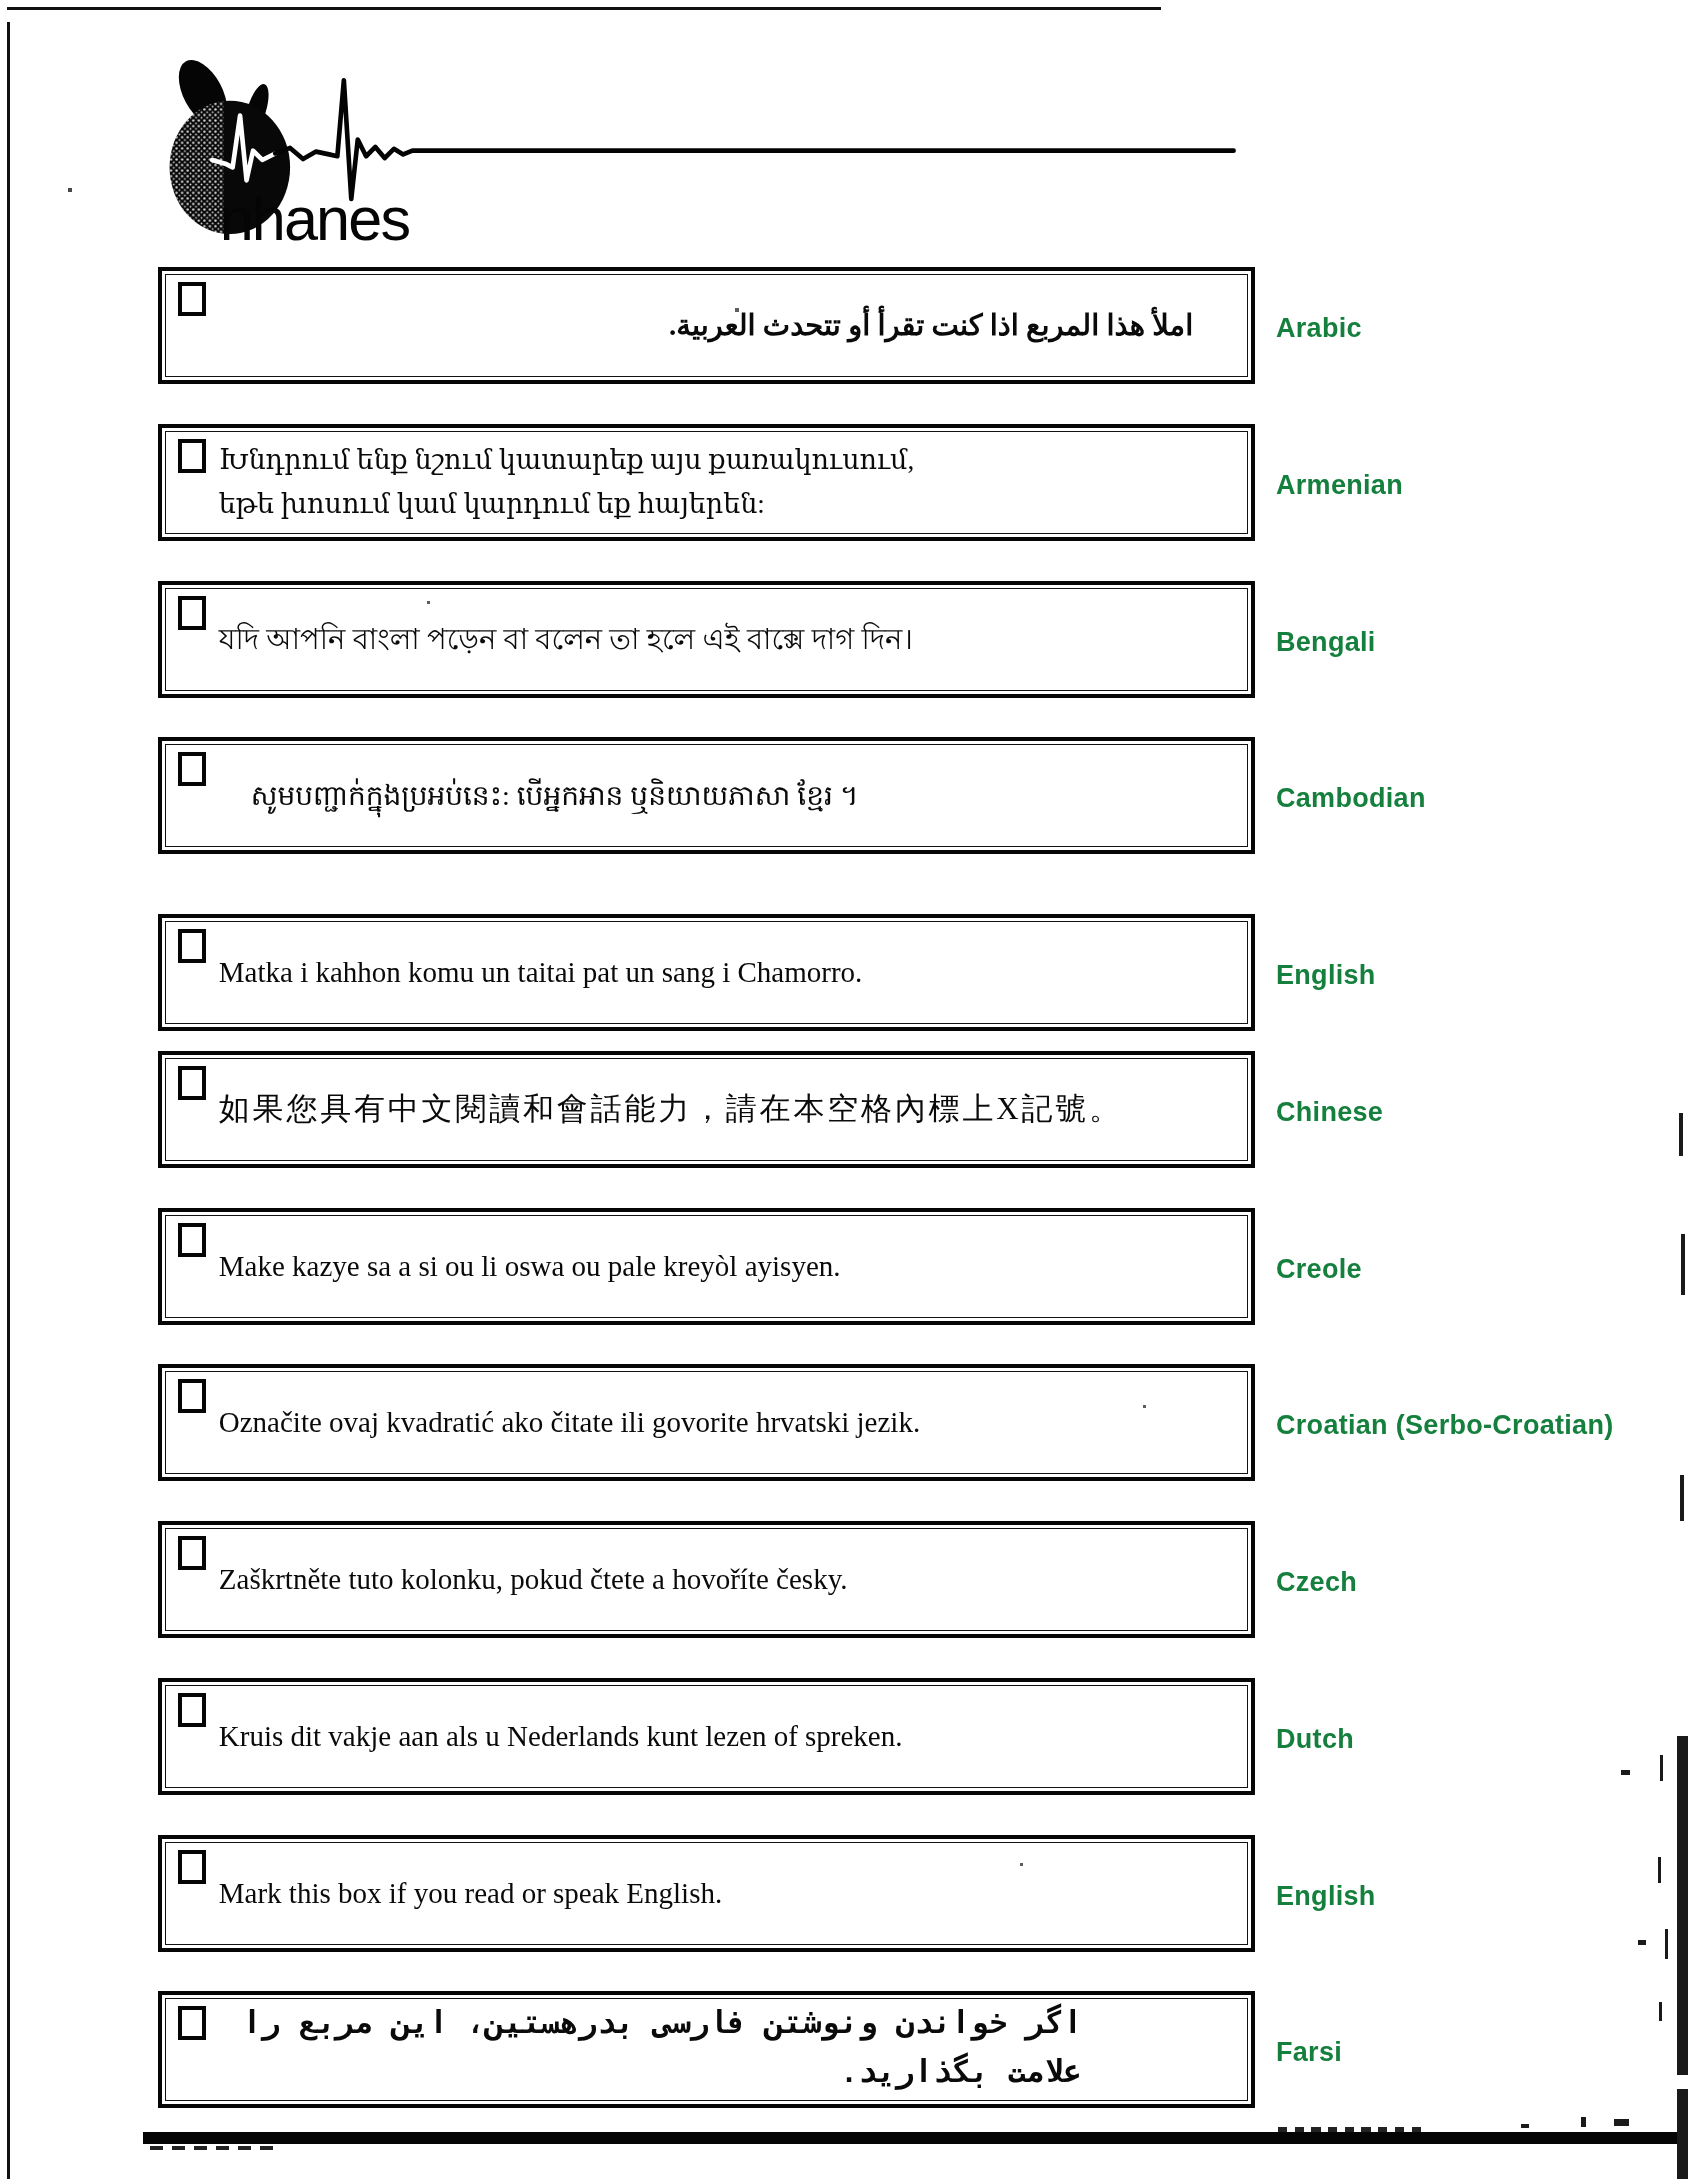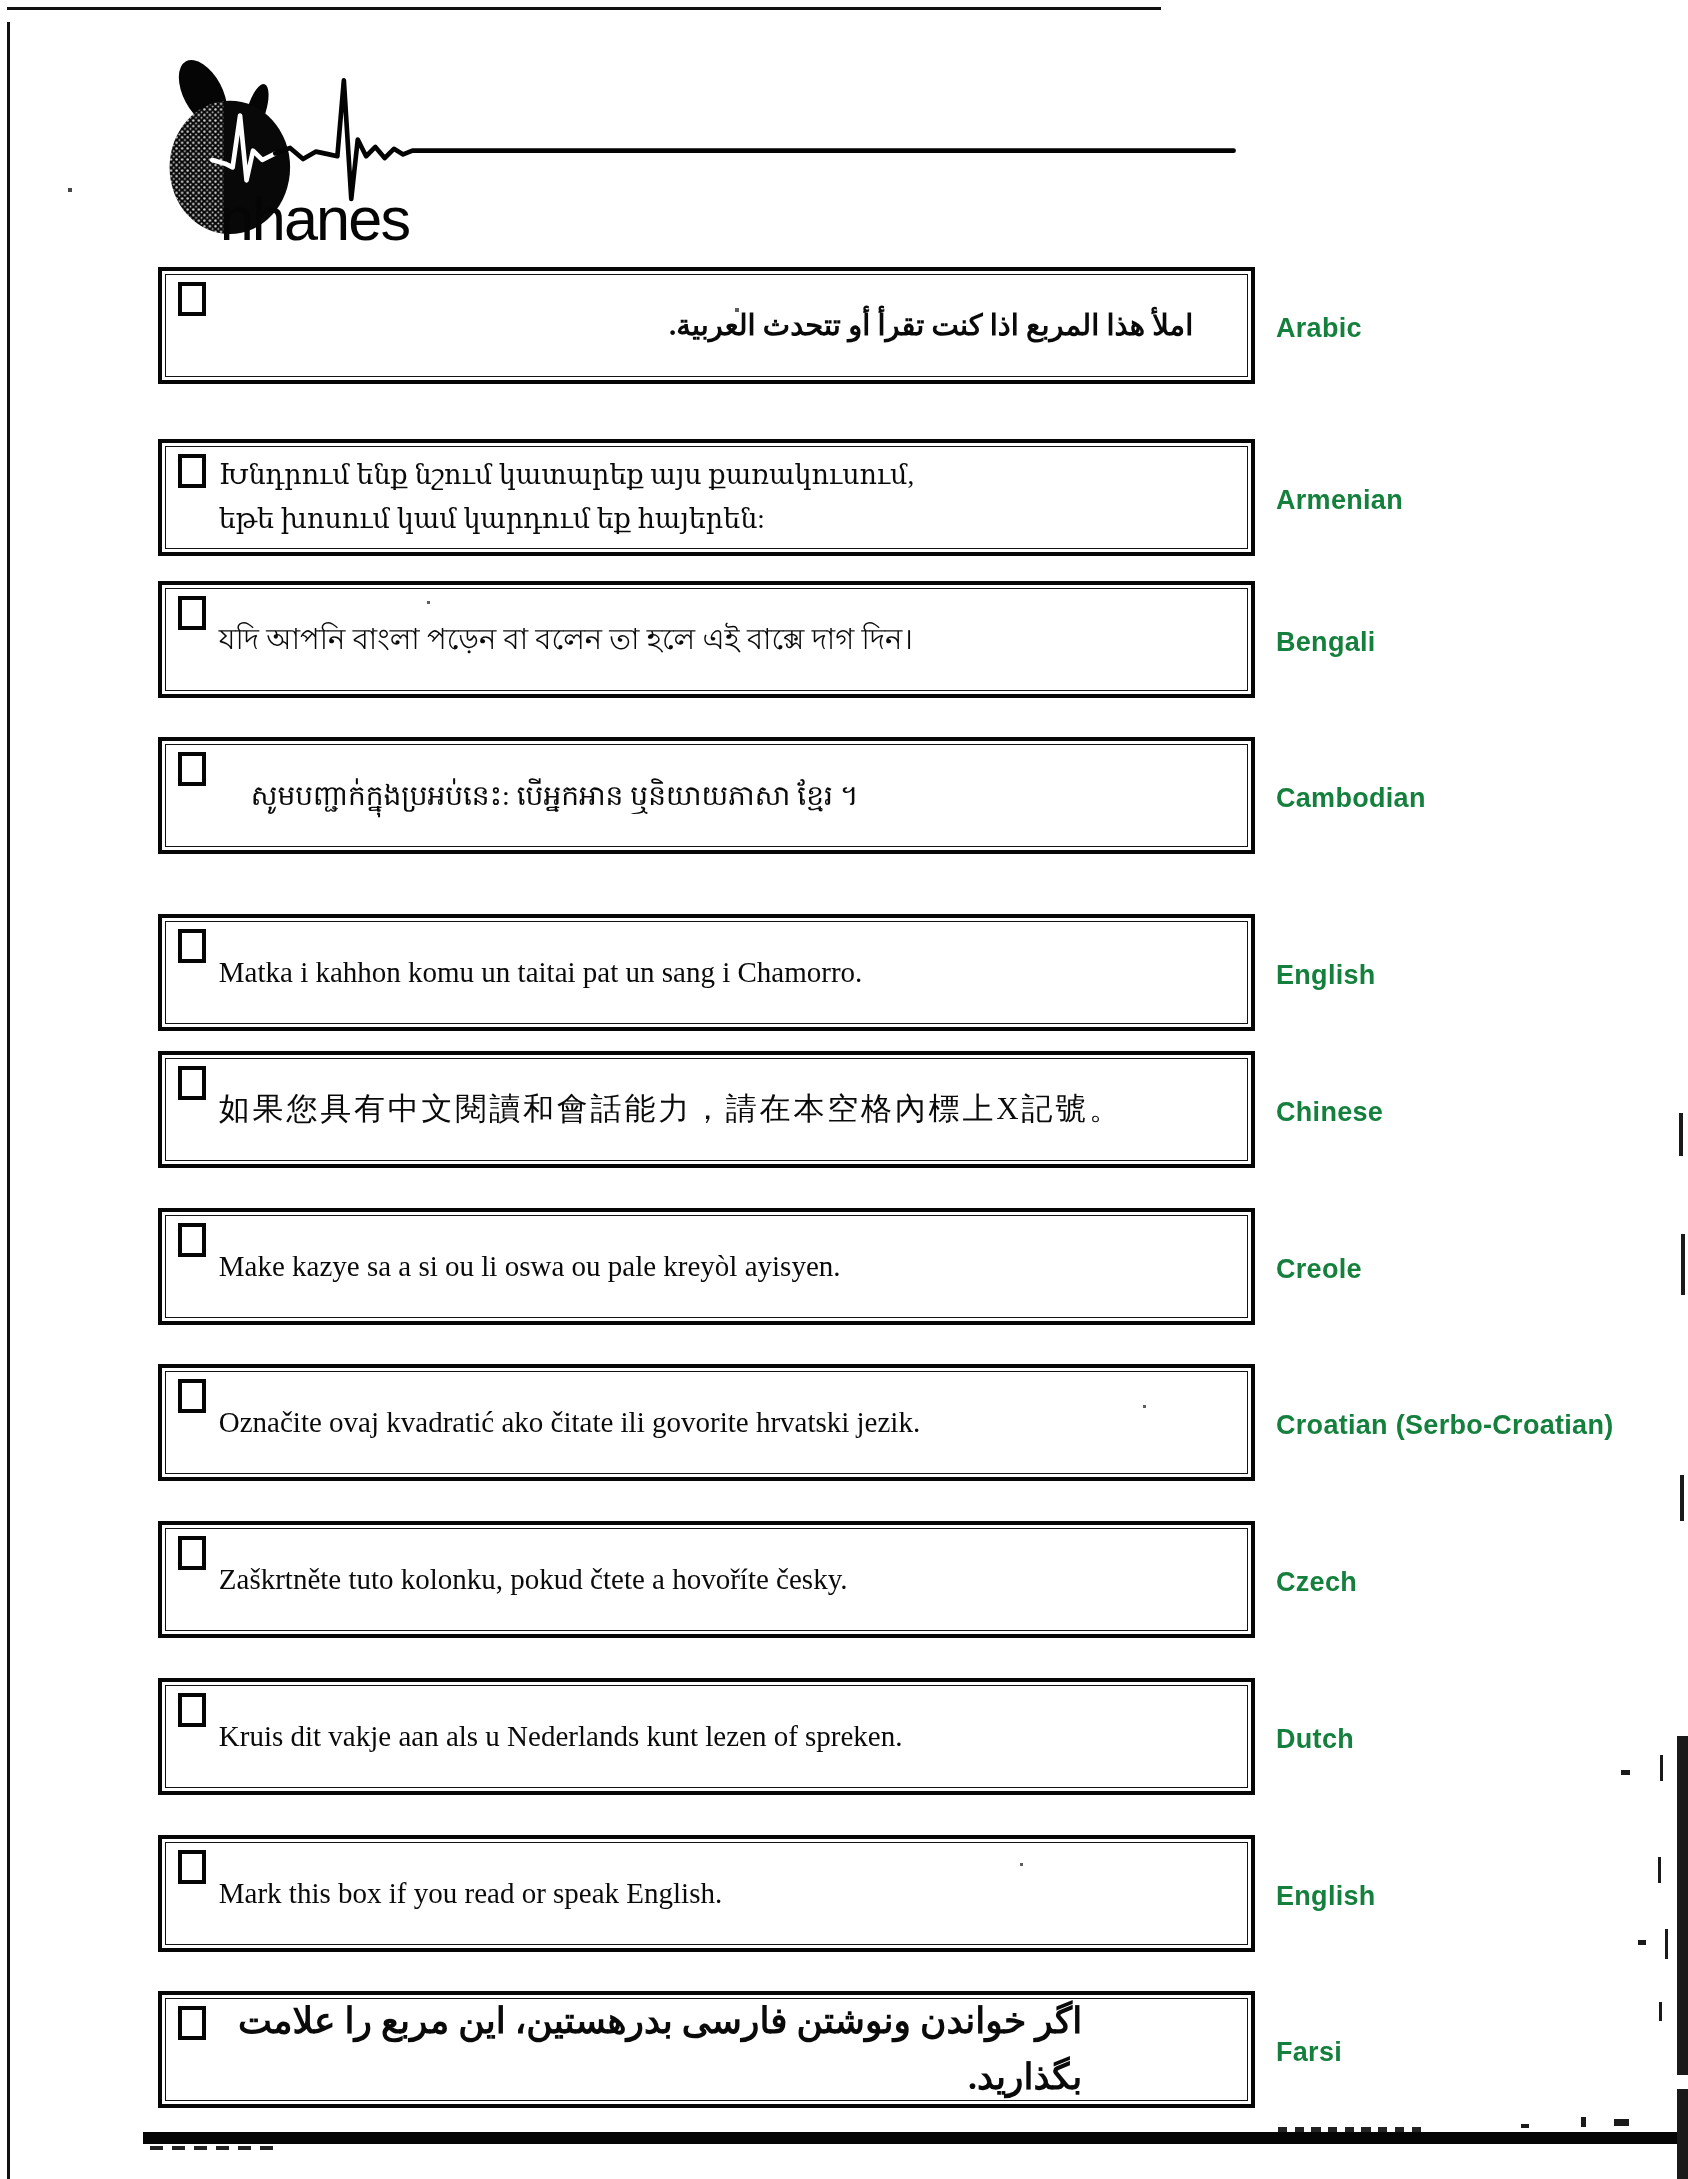--- a/index.html
+++ b/index.html
@@ -34,21 +34,21 @@
   }
   .sentence-wrap{flex:1;padding-left:53px;padding-right:42px;}
   .sentence,.sentence2{
     font-family:"Liberation Serif","DejaVu Serif",serif;
     font-size:29px;line-height:1.55;color:#0a0a0a;display:block;
   }
   .sentence2:empty{display:none;}
   .rtl .sentence{direction:rtl;text-align:right;font-weight:bold;}
   .row[lang="ar"] .sentence-wrap{padding-right:54px;}
   .row[lang="fa"] .sentence-wrap{padding-right:165px;}
-  .row[lang="fa"] .sentence{font-size:36px;}
+  .row[lang="fa"] .sentence{font-size:31px;font-family:Liberation Mono, monospace;}
   .row[lang="hy"] .sentence,.row[lang="hy"] .sentence2{font-size:27px;line-height:1.6;}
   .row[lang="zh"] .sentence{font-size:31px;letter-spacing:2.8px;}
   .row[lang="km"] .sentence{font-size:28px;margin-left:32px;}
   .row[lang="bn"] .sentence{font-size:29px;}
   .label{
     position:absolute;left:1118px;top:46px;font-size:27px;font-weight:bold;
     letter-spacing:0.3px;color:#15803d;white-space:nowrap;
   }
 </style>
 </head>
@@ -94,21 +94,21 @@
         <span class="checkbox"></span>
         <div class="sentence-wrap rtl">
           <span class="sentence">املأ هذا المربع اذا كنت تقرأ أو تتحدث العربية.</span>
 
         </div>
       </div>
     </div>
     <div class="label">Arabic</div>
   </div>
 
-  <div class="row" lang="hy" style="top: 424px; margin-top: 15px;">
+  <div class="row" lang="hy" style="top: 424px;">
     <div class="box">
       <div class="box-inner">
         <span class="checkbox"></span>
         <div class="sentence-wrap">
           <span class="sentence">Խնդրում ենք նշում կատարեք այս քառակուսում,</span>
           <span class="sentence2">եթե խոսում կամ կարդում եք հայերեն:</span>
         </div>
       </div>
     </div>
     <div class="label">Armenian</div>

